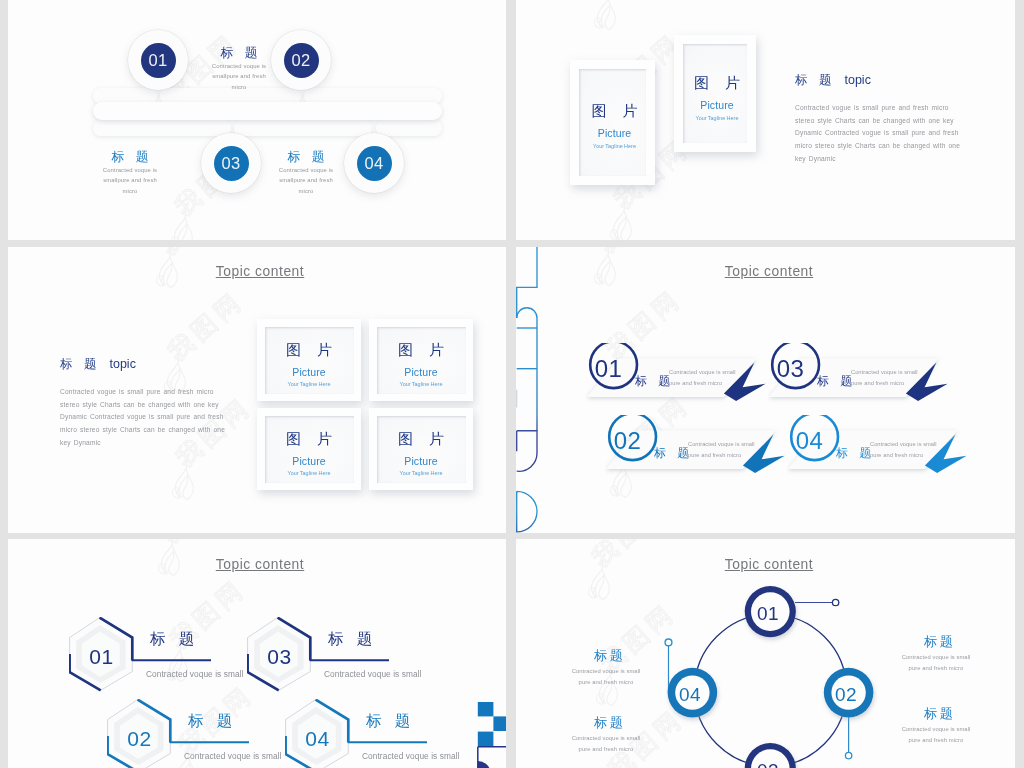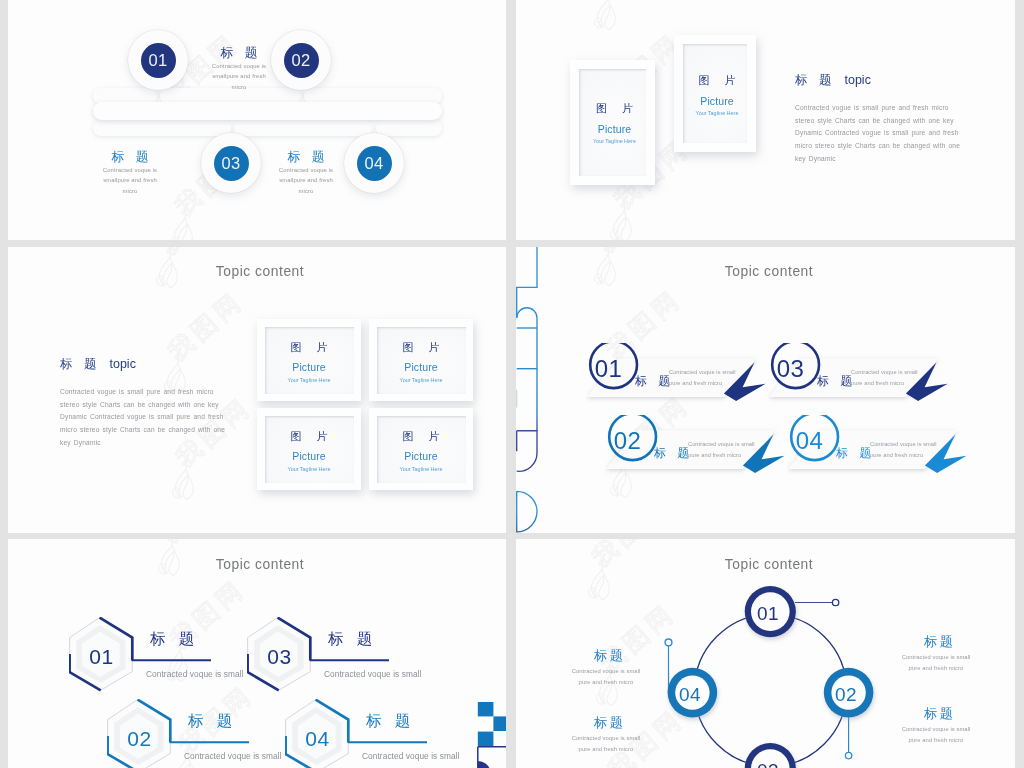--- a/index.html
+++ b/index.html
@@ -27,24 +27,24 @@
   .wm .flame{position:absolute;left:-4px;top:-2px;}
   .wmlayer{position:absolute;left:0;top:0;width:1024px;height:768px;pointer-events:none;}
   
   .frame{position:absolute;background:#fefefe;box-sizing:border-box;
      box-shadow:2px 4px 9px rgba(150,155,168,.35);}
   .frame-in{position:absolute;left:9px;top:9px;right:9px;bottom:9px;box-sizing:border-box;
      background:radial-gradient(120% 110% at 60% 55%, #fcfcfd 0%, #f7f8f9 55%, #f0f1f3 100%);
      box-shadow:inset 1.1px 1.1px 2.2px rgba(165,170,182,.42);
      text-align:center;}
   .ph{text-align:center;}
-  .ph-cn{color:#1c3681;font-size:11px;letter-spacing:6px;text-indent:6px;line-height:1.08;}
+  .ph-cn{color:#1c3681;font-size:15px;letter-spacing:6px;text-indent:6px;line-height:1.08;}
   .ph-en{color:#2f86c9;font-size:10.5px;margin-top:9px;letter-spacing:.1px;line-height:1;}
   .ph-sm{color:#54a1d6;font-size:5.4px;margin-top:5px;letter-spacing:.1px;line-height:1;word-spacing:-0.6px;}
-  .stitle{position:absolute;text-align:center;color:#76787c;font-size:13.8px;letter-spacing:.55px;}
+  .stitle{position:absolute;text-align:center;color:#76787c;font-size:13.8px;letter-spacing:.55px;text-decoration:underline;}
   .frame-in.f2{left:7.5px;top:7.5px;right:7.5px;bottom:7.5px;}
   .s4row{position:absolute;width:176px;height:62px;}
   .s4num{position:absolute;left:-5px;top:14px;width:55px;text-align:center;font-size:24px;letter-spacing:.5px;line-height:24px;}
   .s4t{position:absolute;left:49px;top:30px;font-size:12px;letter-spacing:4px;}
   .s4d{position:absolute;left:83px;top:24px;width:69px;color:#9a9da3;font-size:5.7px;line-height:11px;letter-spacing:.05px;}
   .hexrow{position:absolute;width:260px;height:80px;}
   .hexnum{position:absolute;left:1px;top:29px;width:63px;text-align:center;font-size:21px;line-height:21px;letter-spacing:.6px;}
   .hext{position:absolute;left:81px;top:14px;font-size:15.5px;letter-spacing:4.5px;line-height:16px;}
   .hexd{position:absolute;left:77px;top:52px;width:160px;color:#8d9096;font-size:8.3px;letter-spacing:.08px;white-space:nowrap;}
   .cnum{position:absolute;text-align:center;font-size:19px;line-height:19px;letter-spacing:.4px;}

